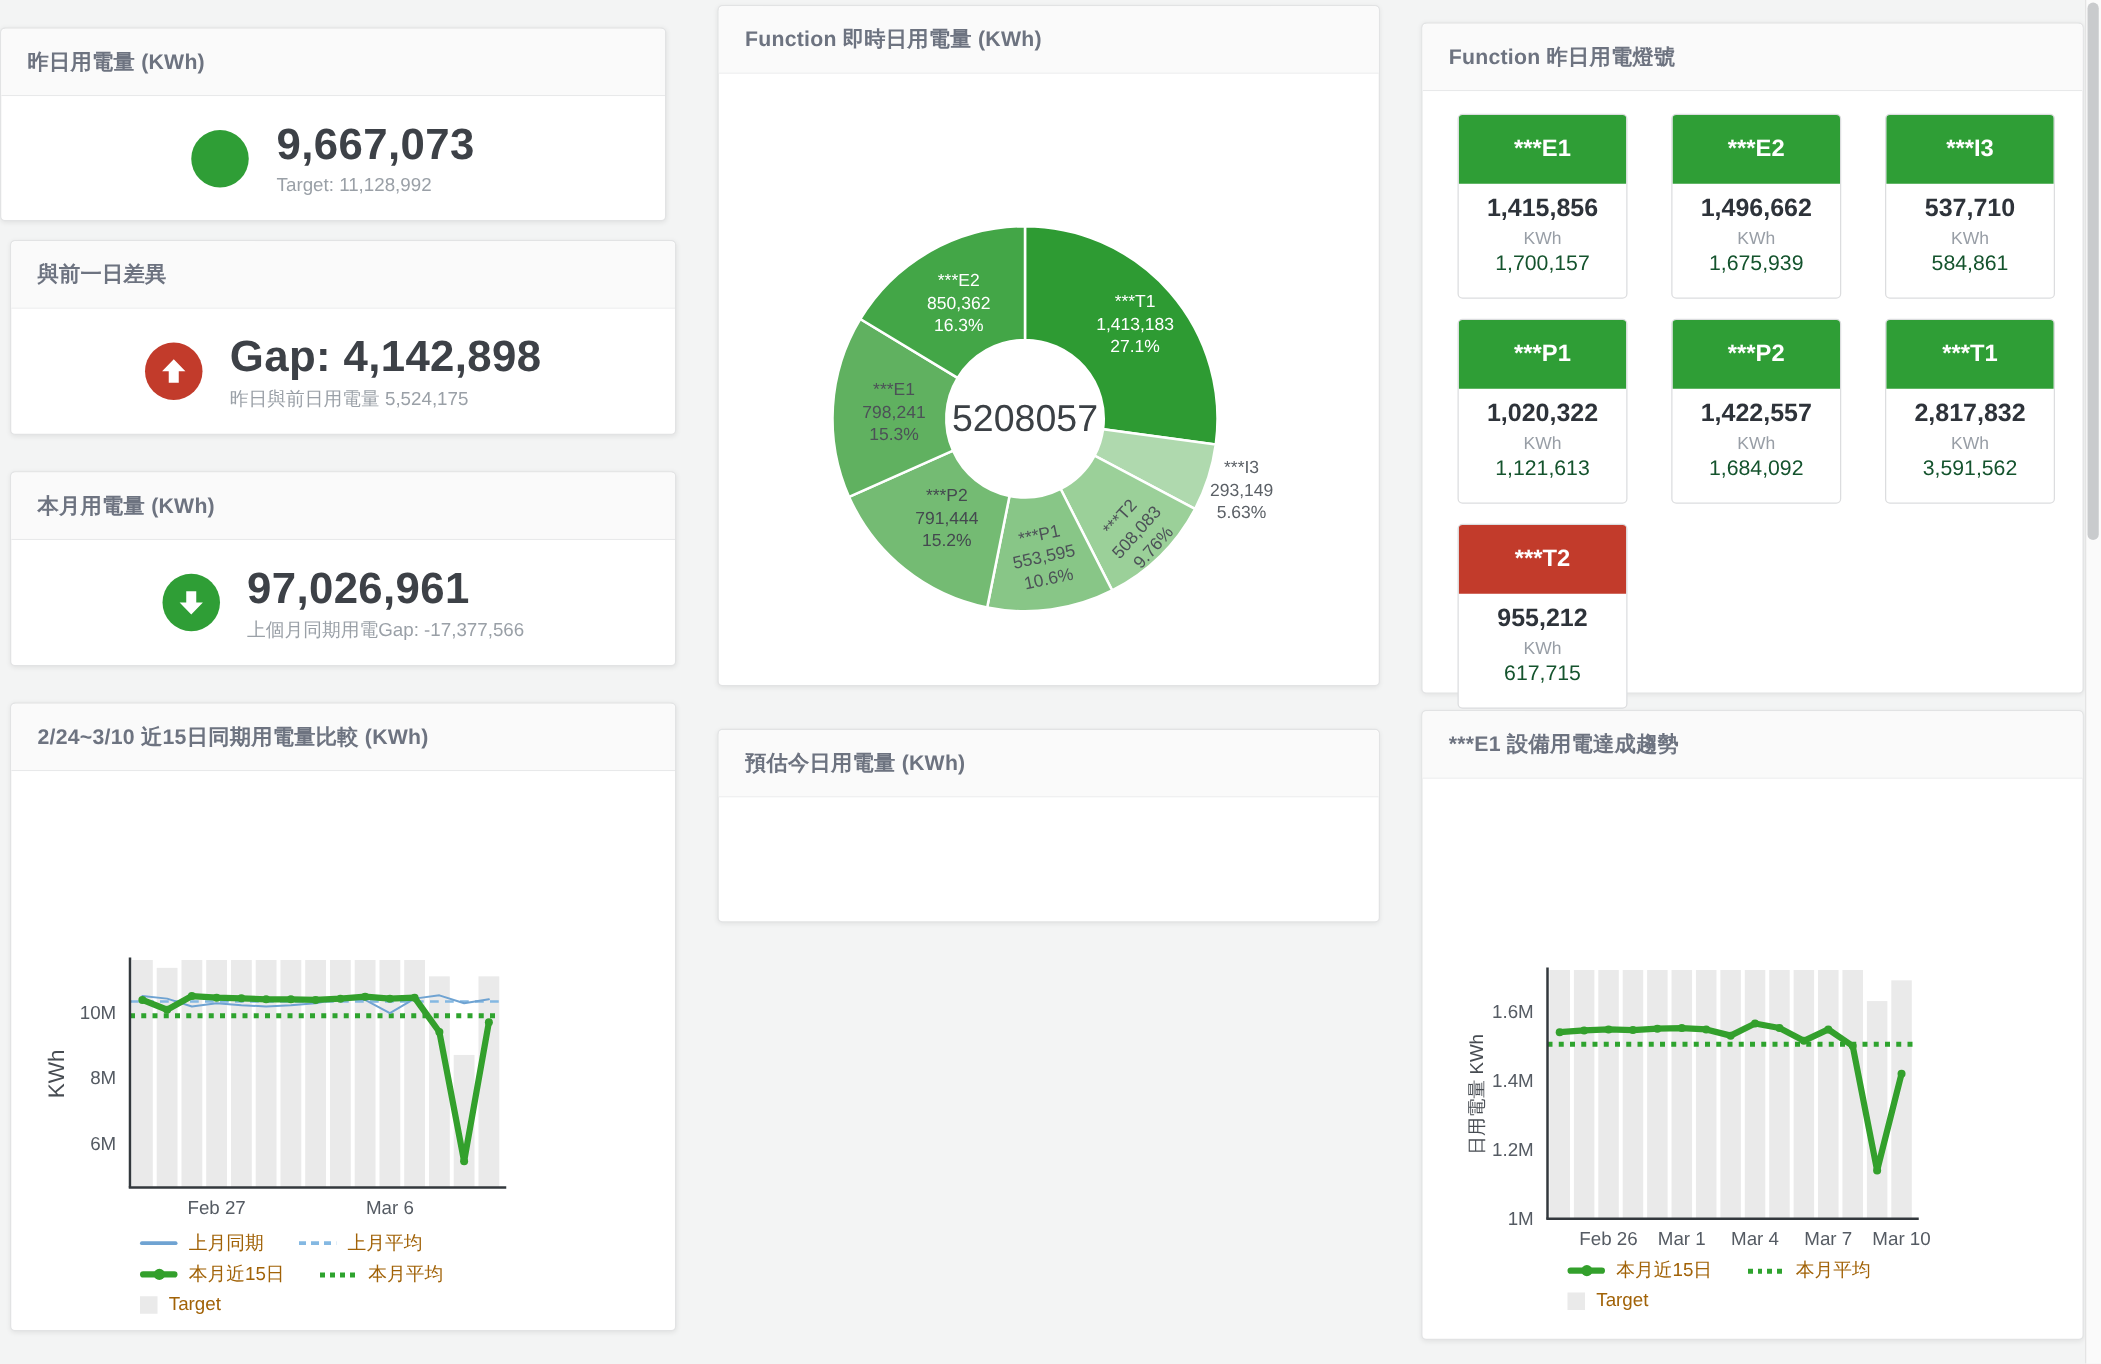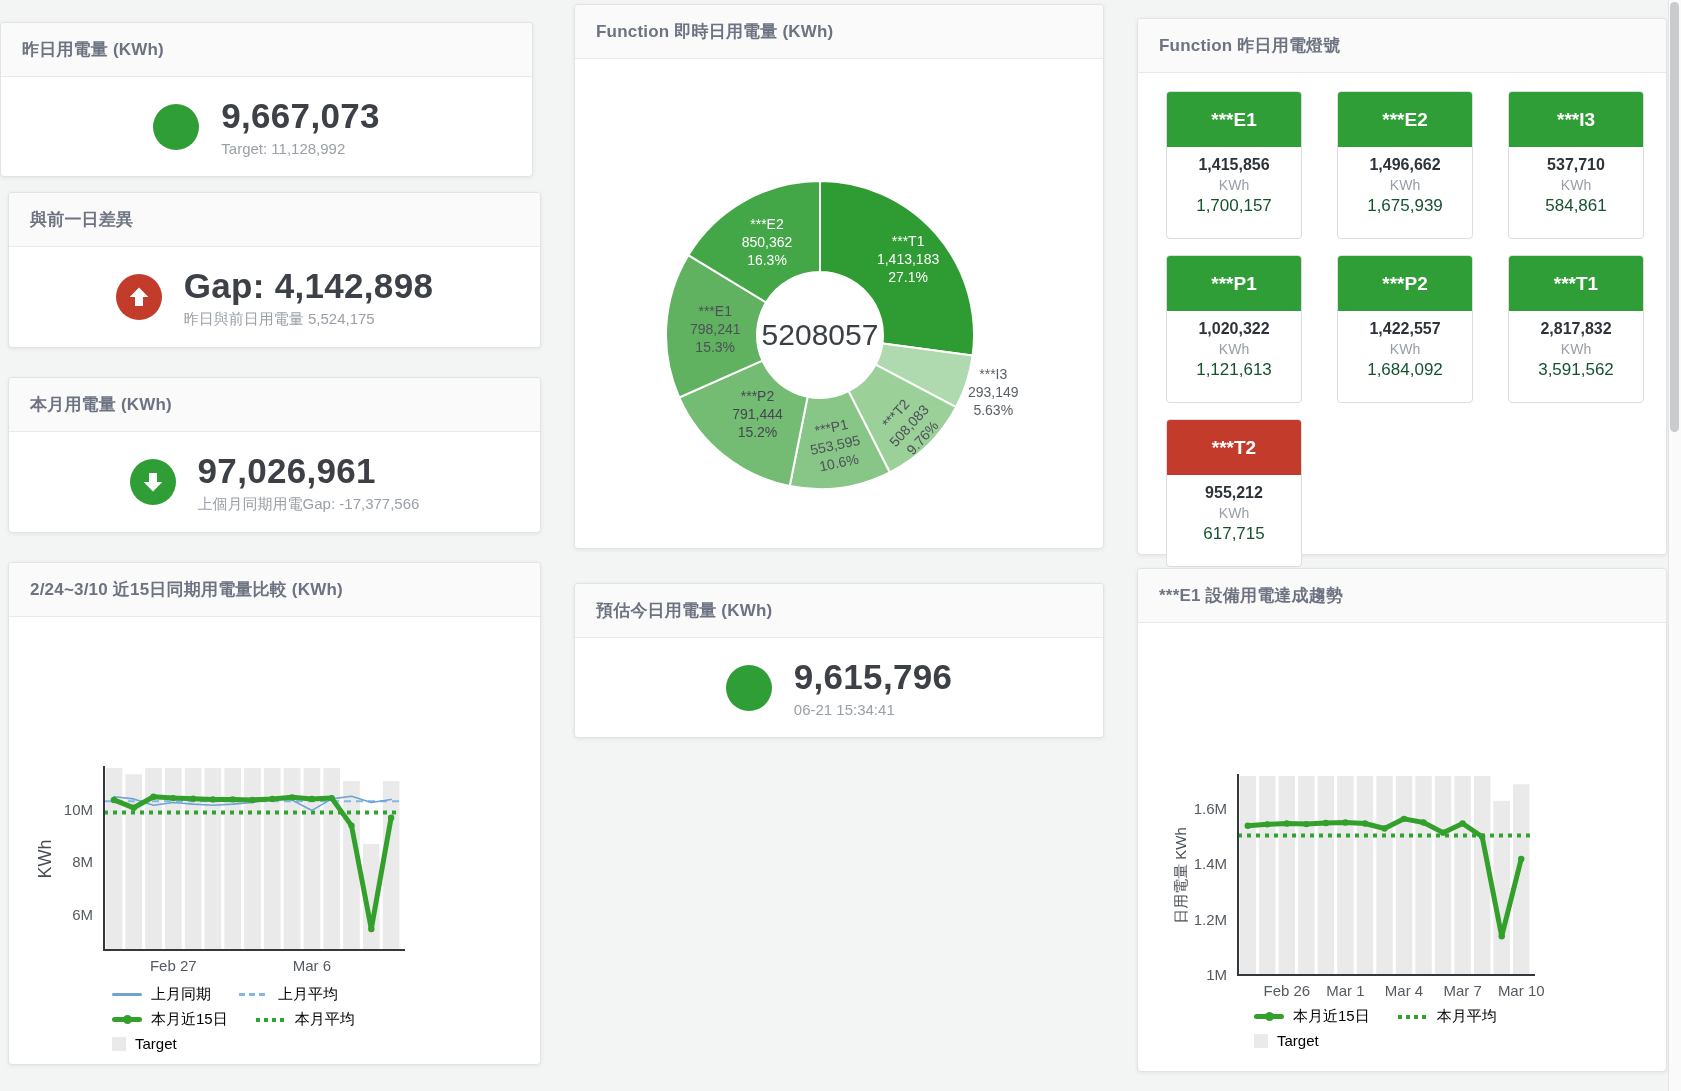--- a/index.html
+++ b/index.html
@@ -31,27 +31,27 @@
   .arrow-down-svg{transform:rotate(180deg);}
 
   
   .tiles{padding:18px 28px 0 28px;display:grid;grid-template-columns:repeat(3,136px);
     column-gap:35px;row-gap:16px;}
   .tile{border:1px solid #dcdddf;border-radius:4px;overflow:hidden;text-align:center;
     height:148px;background:#fff;box-sizing:border-box;}
   .tile-head{height:55px;display:flex;align-items:center;justify-content:center;
     color:#fff;font-weight:bold;font-size:19px;}
   .tile-body{padding-top:9px;}
-  .tile-value{font-size:16px;font-weight:bold;color:#2e333a;}
+  .tile-value{font-size:20px;font-weight:bold;color:#2e333a;}
   .tile-unit{font-size:14px;color:#989ea6;margin-top:3px;}
   .tile-target{font-size:17px;color:#14532d;margin-top:3px;}
 
   
   .chart-host svg{display:block;}
-  .legend{font-size:15px;color:#000000;}
+  .legend{font-size:15px;color:#a16207;}
   .legend-row{display:flex;gap:28px;margin-bottom:6px;align-items:center;}
   .legend-item{display:flex;align-items:center;gap:9px;cursor:default;}
   .sw{display:inline-block;}
   .swt{height:5px;width:30px;border-radius:3px;position:relative;}
   .swt i{position:absolute;left:11px;top:-2px;width:9px;height:9px;border-radius:50%;}
 
   
   .scroll-track{position:absolute;right:0;top:0;width:13px;height:1091px;
     background:#fafafa;border-left:1px solid #e4e4e4;box-sizing:border-box;}
   .scroll-thumb{position:absolute;right:2px;top:2px;width:9px;height:430px;
@@ -215,27 +215,20 @@
           <circle cx="245" cy="276" r="62" fill="#ffffff"></circle>
           <text x="245" y="286" text-anchor="middle" fill="#3b4045" font-size="30">5208057</text>
         </svg>
       </div>
   </div>
 </section>
 
 <section class="panel" style="left:574px;top:583px;width:530px;height:155px;">
   <div class="panel-header">
     <span class="panel-title">預估今日用電量 (KWh)</span>
-  </div>
-  <div class="panel-body stat-body">
-    <span class="stat-circle" style="background:#2F9E36;"></span>
-    <span class="stat-text">
-      <span class="stat-value" style="display:block;">9,615,796</span>
-      <span class="stat-sub" style="display:block;">06-21 15:34:41</span>
-    </span>
   </div>
 </section>
 
 <section class="panel" style="left:1137px;top:8px;width:530px;height:537px;margin-top:10px;">
   <div class="panel-header">
     <span class="panel-title">Function 昨日用電燈號</span>
   </div>
   <div class="panel-body">
     <div class="tiles" id="tiles-grid">
         <div class="tile">

